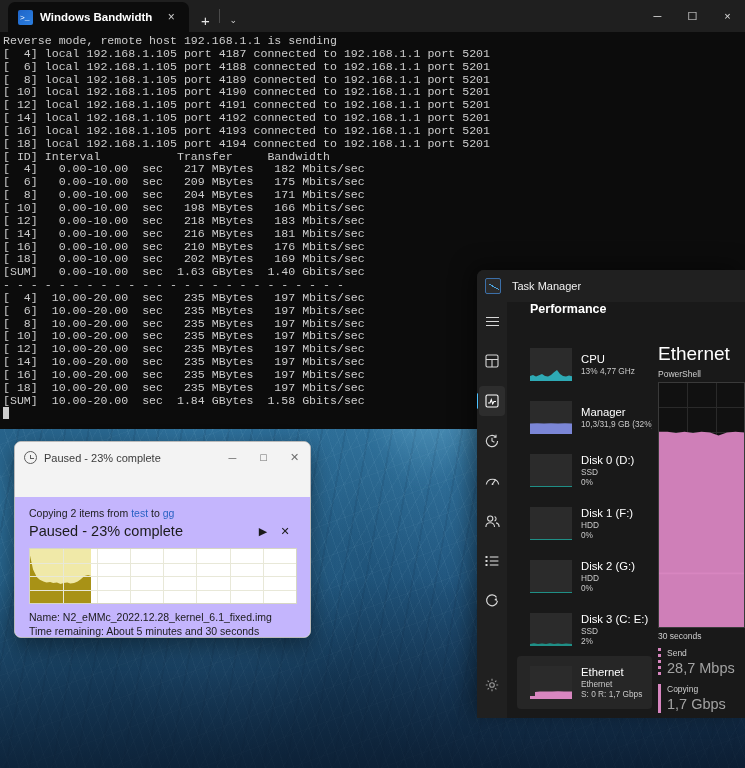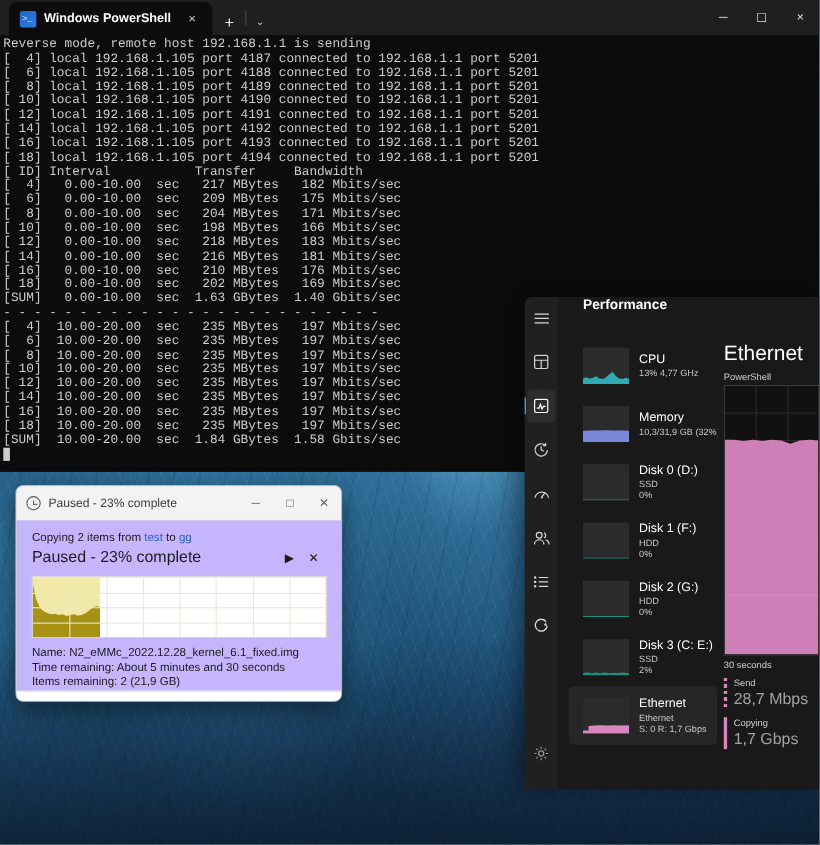--- a/index.html
+++ b/index.html
@@ -106,21 +106,21 @@
   
   #copydlg {
     position: absolute; left: 14px; top: 441px;
     width: 297px; height: 197px;
     background: #f3f3f3;
     border: 1px solid #b9b9b9;
     border-radius: 7px;
     box-shadow: 0 8px 22px rgba(0,0,0,0.45);
     overflow: hidden;
     display: flex; flex-direction: column;
-    font-size: 11px; color: #1b1b1b;
+    font-size: 11px; color: #1b1b1b; gap: 24px;
   }
   #cd-titlebar {
     height: 31px; background: #f3f3f3; display: flex; align-items: center;
     padding-left: 9px; flex: 0 0 31px;
   }
   #cd-clock-icon {
     width: 13px; height: 13px; border: 1.3px solid #5d5d5d; border-radius: 50%;
     position: relative; flex: 0 0 13px; margin-right: 7px;
   }
   #cd-clock-icon::before {
@@ -245,21 +245,21 @@
 
 <div id="desktop">
   <div id="wall-texture"></div>
   <div id="wall-glow"></div>
   <div id="wall-bottom"></div>
 
   <div id="powershell">
     <div id="ps-titlebar">
       <div id="ps-tab">
         <span class="ps-tab-icon"></span>
-        <span id="ps-tab-title">Windows PowerShell</span>
+        <span id="ps-tab-title">Windows Bandwidth</span>
         <span class="ps-tab-close">×</span>
       </div>
       <span class="ps-newtab">+</span>
       <span id="ps-tabdivider"></span>
       <span class="ps-chevron">⌄</span>
       <div id="ps-winbtns">
         <div class="ps-winbtn">─</div>
         <div class="ps-winbtn">☐</div>
         <div class="ps-winbtn close">×</div>
       </div>
@@ -336,20 +336,24 @@
         <div><span>Time remaining:</span> <span>About 5 minutes and 30 seconds</span></div>
         <div><span>Items remaining:</span> <span>2 (21,9 GB)</span></div>
       </div>
     </div>
     <div id="cd-footer">
       
     </div>
   </div>
 
   <div id="taskmgr">
+    <div id="tm-titlebar">
+      <span id="tm-app-icon"></span>
+      <span id="tm-app-title">Task Manager</span>
+    </div>
     <div id="tm-main">
       <div id="tm-nav">
         <div class="tm-navbtn">
           <svg width="15" height="11" viewBox="0 0 15 11">
               <g stroke="#d8d8d8" stroke-width="1.2">
                 <line x1="1" y1="1.5" x2="14" y2="1.5"></line>
                 <line x1="1" y1="5.5" x2="14" y2="5.5"></line>
                 <line x1="1" y1="9.5" x2="14" y2="9.5"></line>
               </g>
             </svg>
@@ -435,21 +439,21 @@
               </div>
             </div>
 
             <div class="tm-item">
               <div class="tm-thumb">
                 <svg width="42" height="33" viewBox="0 0 42 33" preserveAspectRatio="none">
                     <polygon fill="#7b86d6" points="0,22.5 7,22.3 14,22.4 21,22.2 28,22.4 35,22.3 42,22.5 42,33 0,33"></polygon>
                   </svg>
               </div>
               <div class="tm-meta">
-                <div class="tm-name">Memory</div>
+                <div class="tm-name">Manager</div>
                 <div class="tm-sub">10,3/31,9 GB (32%)</div>
               </div>
             </div>
 
             <div class="tm-item">
               <div class="tm-thumb">
                 <svg width="42" height="33" viewBox="0 0 42 33" preserveAspectRatio="none">
                     <polygon fill="#1f8f86" points="0,32 42,32 42,33 0,33"></polygon>
                   </svg>
               </div>

